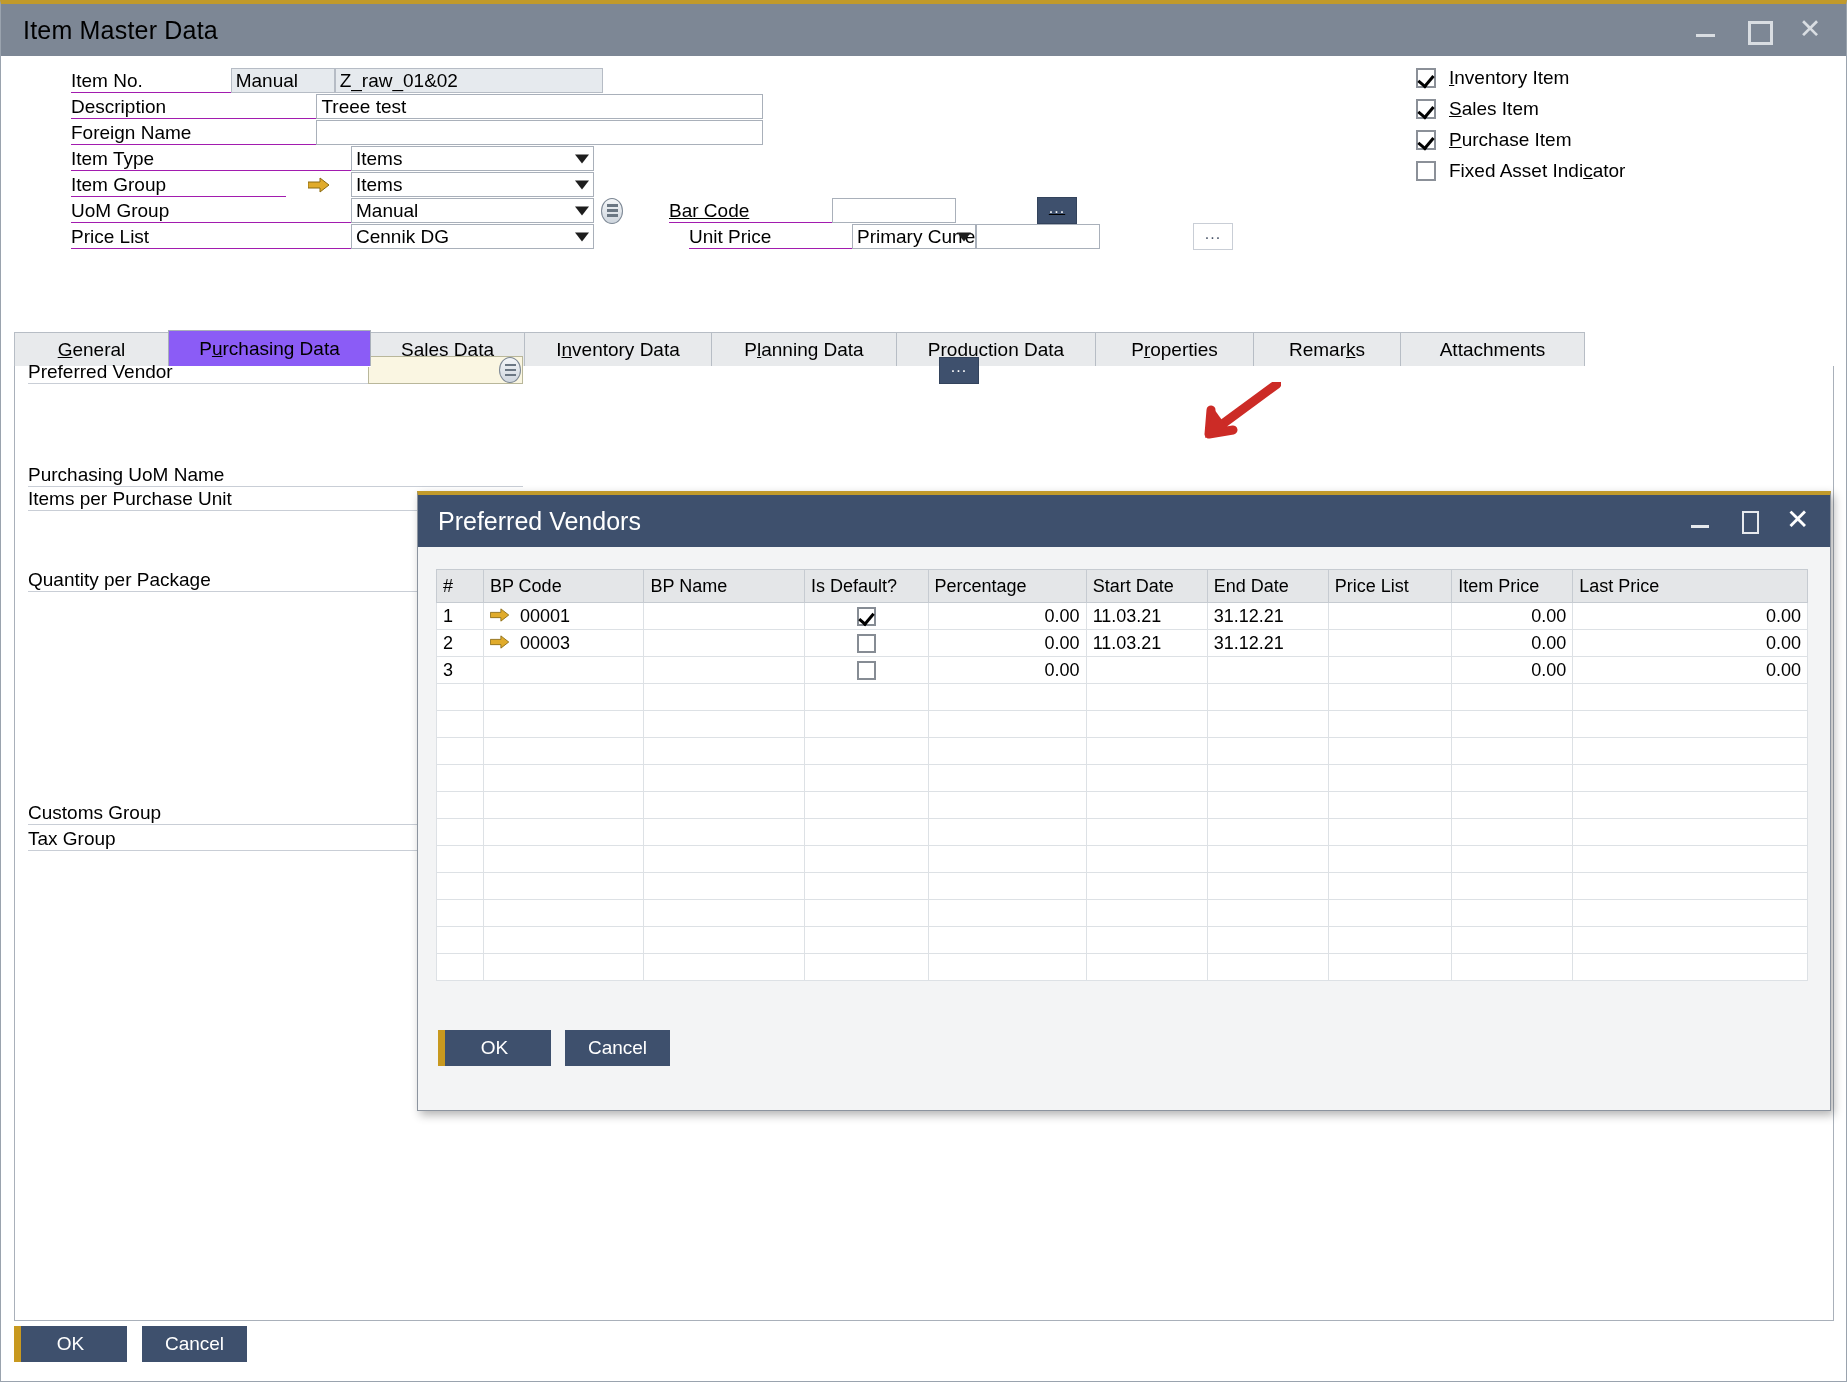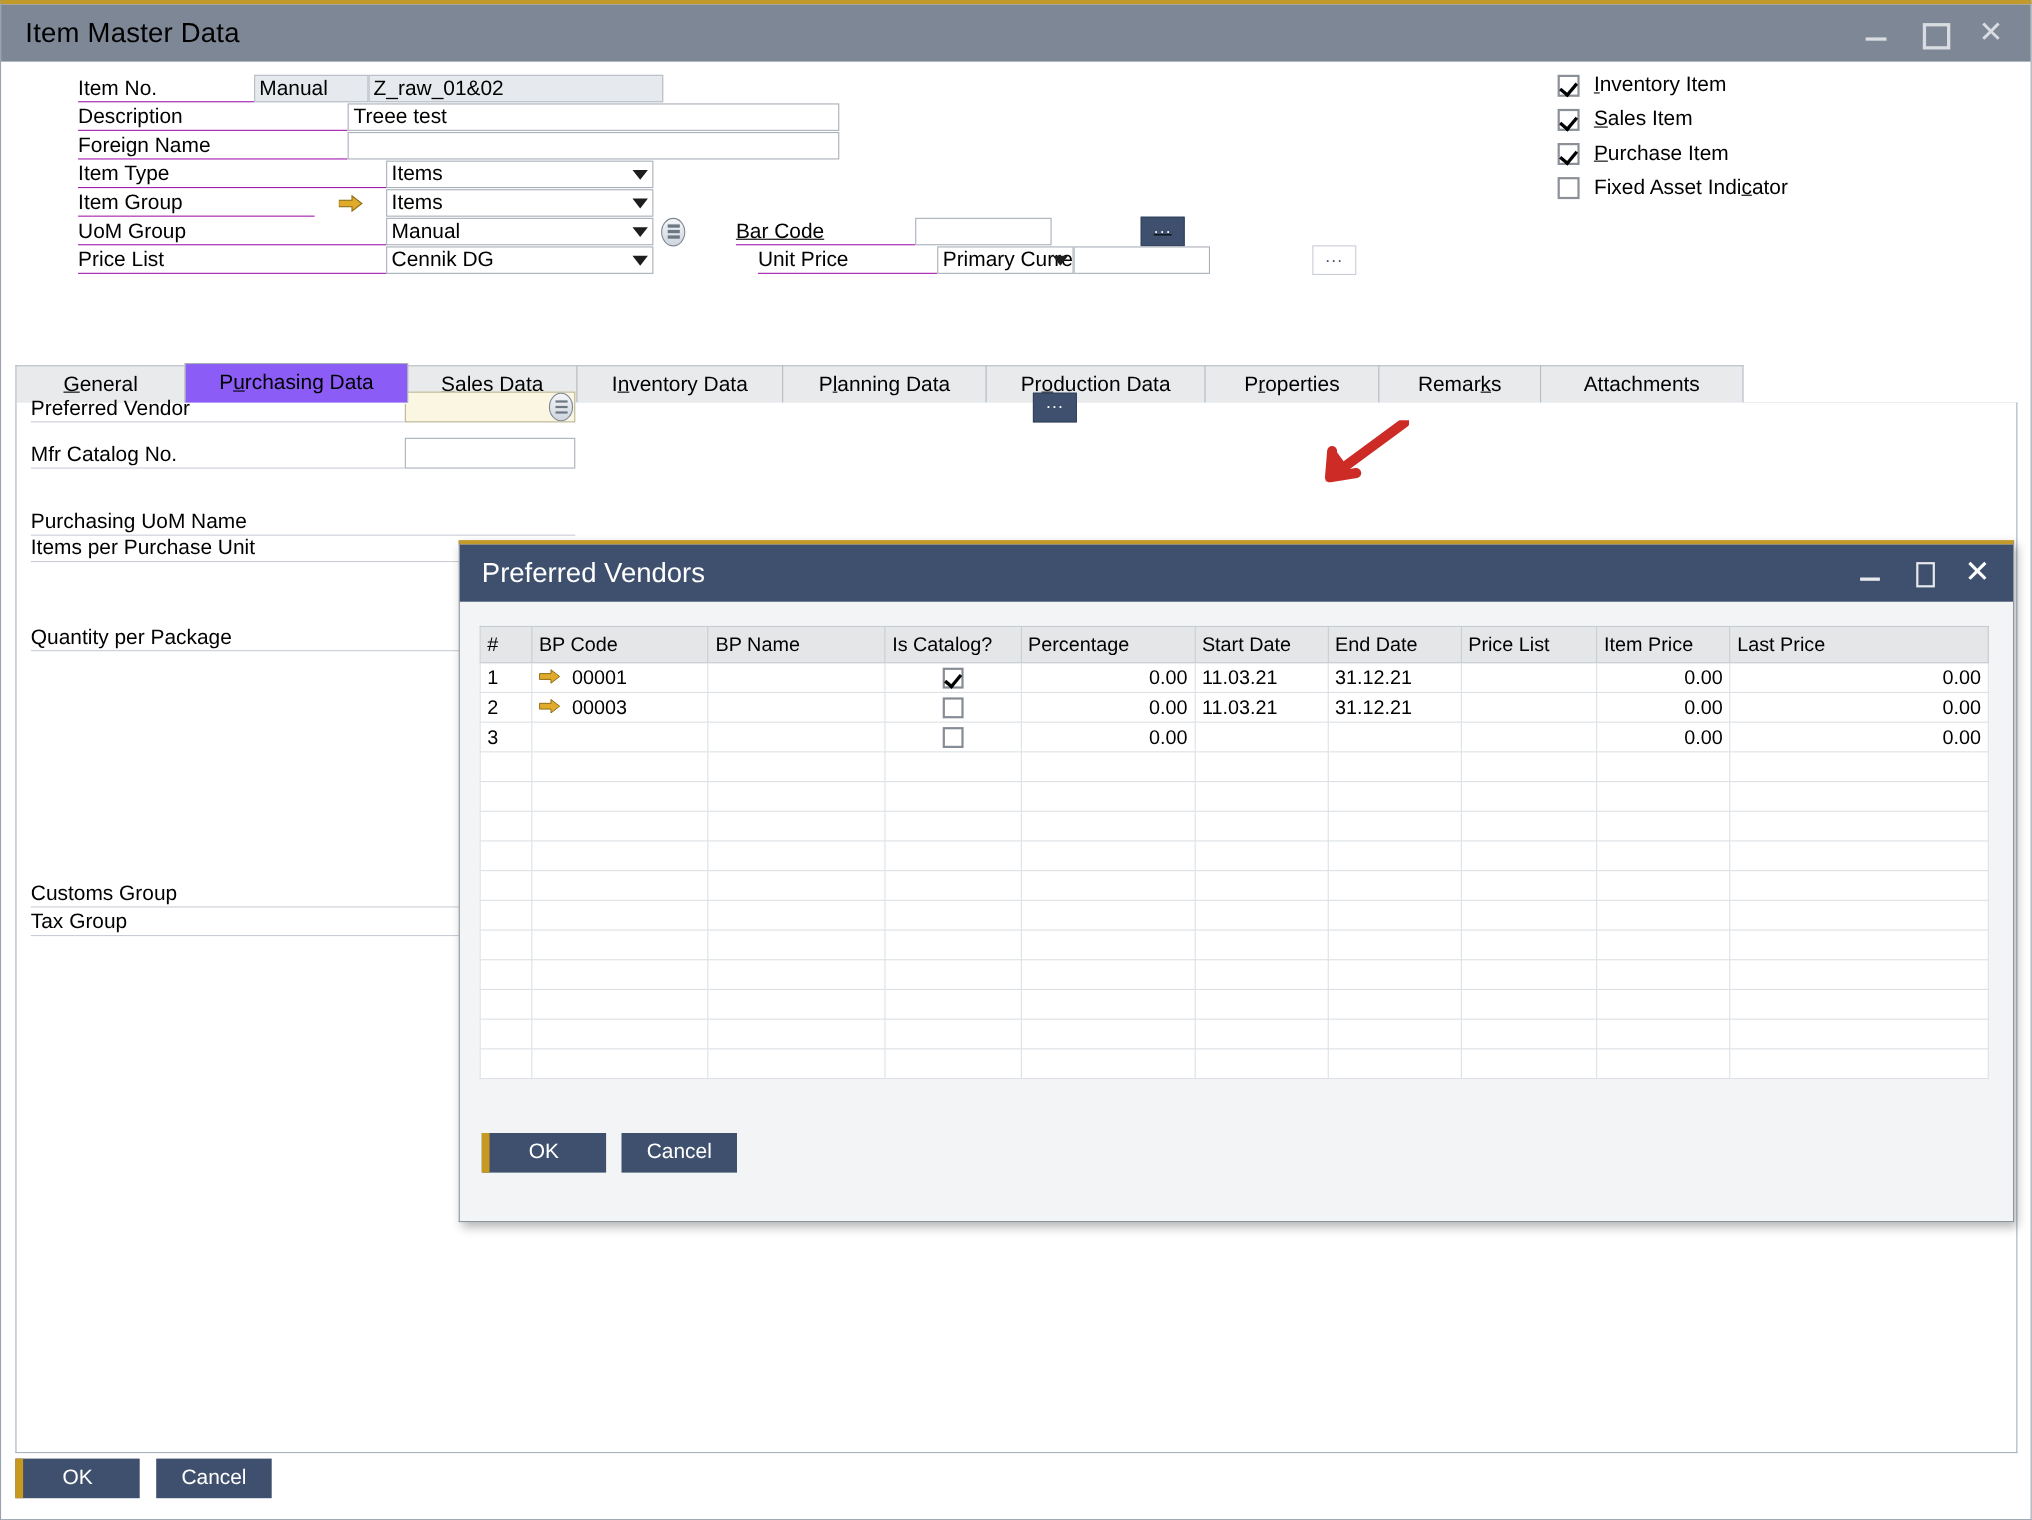--- a/index.html
+++ b/index.html
@@ -384,24 +384,20 @@
       <div class="plabel" style="width:340px;">Preferred Vendor</div>
       <div class="field active" style="width:155px;height:28px;position:relative;"></div>
       <span class="circ-icon" style="margin-left:-24px;z-index:2;">
           <i></i>
           <i></i>
           <i></i>
         </span>
       <div class="ellipsis-btn" style="width:40px;height:27px;margin-left:418px;">...</div>
     </div>
 
-    <div class="prow" style="left:13px; top:32px;">
-      <div class="plabel" style="width:340px;">Mfr Catalog No.</div>
-      <div class="field" style="width:155px;height:28px;"></div>
-    </div>
 
     <div class="prow" style="left:13px; top:93px;">
       <div class="plabel" style="width:495px;">Purchasing UoM Name</div>
     </div>
     <div class="prow" style="left:13px; top:117px;">
       <div class="plabel" style="width:495px;">Items per Purchase Unit</div>
     </div>
 
     <div class="prow" style="left:13px; top:198px;">
       <div class="plabel" style="width:495px;">Quantity per Package</div>
@@ -448,21 +444,21 @@
           <col style="width:98px">
             <col style="width:100px">
             <col style="width:98px">
             <col style="width:190px">
         </colgroup>
         <thead>
           <tr>
             <th>#</th>
             <th>BP Code</th>
             <th>BP Name</th>
-            <th>Is Catalog?</th>
+            <th>Is Default?</th>
             <th>Percentage</th>
             <th>Start Date</th>
             <th>End Date</th>
             <th>Price List</th>
             <th>Item Price</th>
             <th>Last Price</th>
           </tr>
         </thead>
         <tbody id="grid-body">
             <tr>

